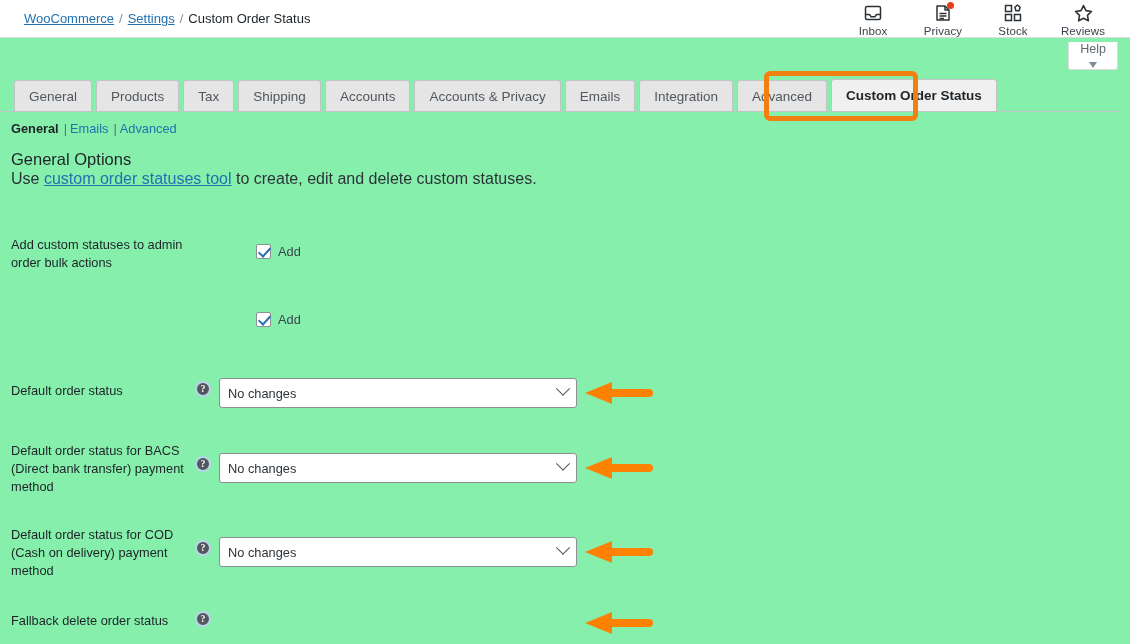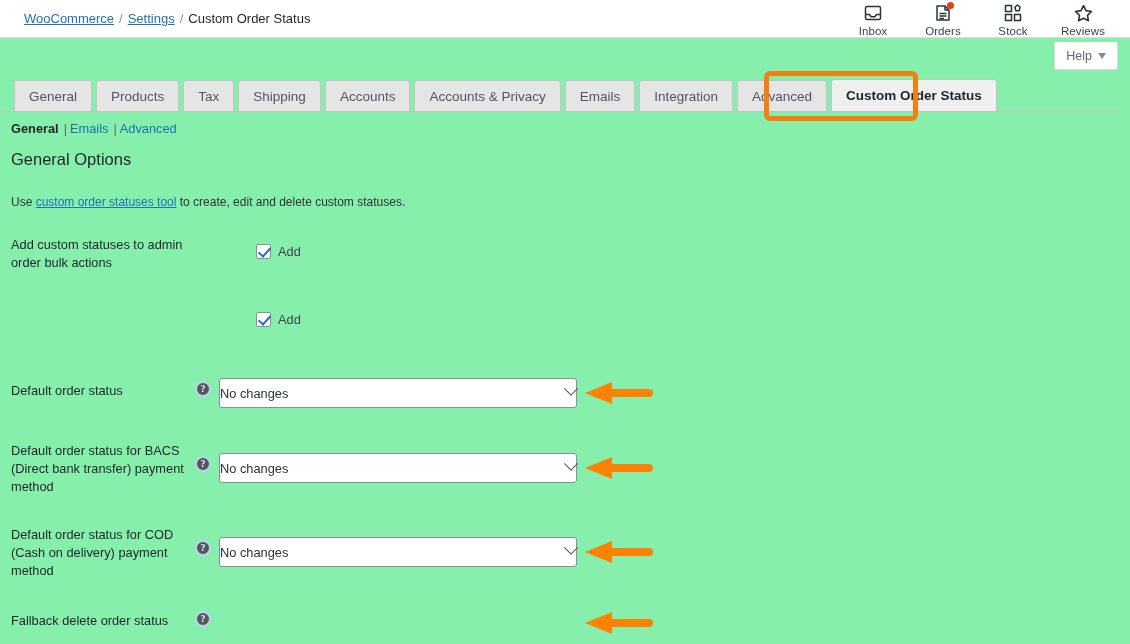--- a/index.html
+++ b/index.html
@@ -89,20 +89,21 @@
     right: 12px; top: 42px;
     height: 28px;
     padding: 0 11px;
     background: #ffffff;
     border: 1px solid #dcdcde;
     border-top: none;
     border-radius: 0 0 3px 3px;
     display: flex; align-items: center; gap: 6px;
     cursor: pointer;
     z-index: 5;
+    flex-direction: column;
   }
   .help-label { font-size: 12.5px; color: #646970; }
   .help-caret {
     width: 0; height: 0;
     border-left: 4.5px solid transparent;
     border-right: 4.5px solid transparent;
     border-top: 6px solid #7c8d9e;
   }
 
   
@@ -168,22 +169,22 @@
   .section-title {
     position: absolute;
     left: 11px; top: 38px;
     font-size: 16.5px;
     font-weight: normal;
     color: #1d2327;
   }
 
   .desc {
     position: absolute;
-    left: 11px; top: 83px;
-    font-size: 12px;
+    left: 11px; top: 58px;
+    font-size: 16px;
     color: #2c3338;
   }
   .desc a { color: #2271b1; text-decoration: underline; }
 
   
   .form { position: absolute; left: 0; top: 112px; width: 1120px; }
 
   .row { position: absolute; left: 0; width: 1120px; }
 
   .row-label {
@@ -236,21 +237,21 @@
 
   .select {
     position: absolute;
     left: 219px;
     width: 358px;
     height: 30px;
     background: #ffffff;
     border: 1px solid #8c8f94;
     border-radius: 3px;
     display: flex; align-items: center;
-    padding: 0 0;
+    padding: 0 8px;
     font-size: 12.8px;
     color: #2c3338;
     cursor: pointer;
   }
   .select .val { flex: 1; white-space: nowrap; overflow: hidden; }
   .chev {
     width: 10px; height: 10px;
     border: solid #50575e;
     border-width: 0 1.6px 1.6px 0;
     transform: rotate(45deg) translate(-3px,-3px);
@@ -304,21 +305,21 @@
 
       <div class="act-item">
         <span class="act-icon">
           <svg width="20" height="20" viewBox="0 0 20 20" fill="none" stroke="#2c3338" stroke-width="1.5">
             <path d="M4 3h8l4 4v10H4z" stroke-linejoin="round"></path>
             <path d="M12 3v4h4" stroke-linejoin="round"></path>
             <path d="M6.5 10.5h7M6.5 13h7M6.5 15.5h4.5" stroke-width="1.4"></path>
           </svg>
           <span class="dot-badge"></span>
         </span>
-        <span class="act-label">Orders</span>
+        <span class="act-label">Privacy</span>
       </div>
 
       <div class="act-item">
         <span class="act-icon">
           <svg width="20" height="20" viewBox="0 0 20 20" fill="none" stroke="#2c3338" stroke-width="1.5">
             <rect x="2.5" y="2.5" width="6" height="6"></rect>
             <rect x="2.5" y="11.5" width="6" height="6"></rect>
             <rect x="11.5" y="11.5" width="6" height="6"></rect>
             <path d="M14.5 2l2.6 2.3-1 3.4h-3.2l-1-3.4z" stroke-linejoin="round"></path>
           </svg>

